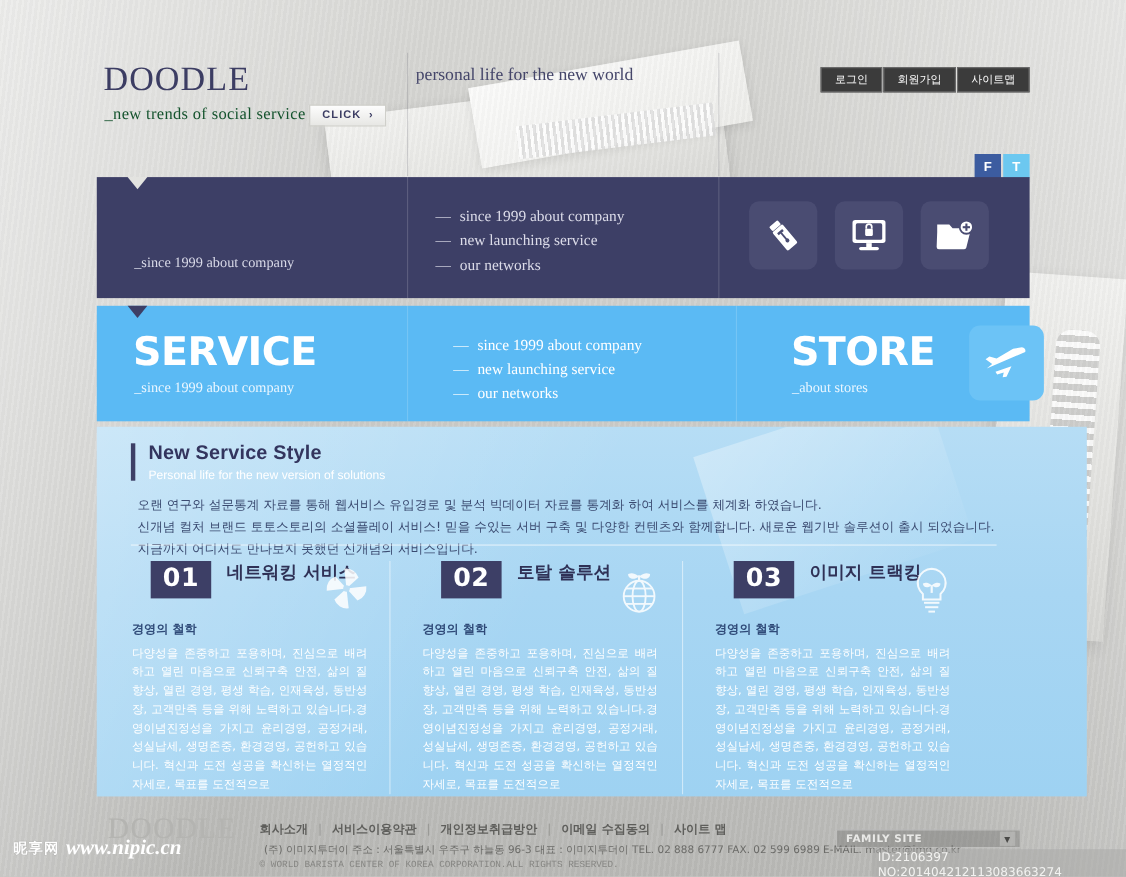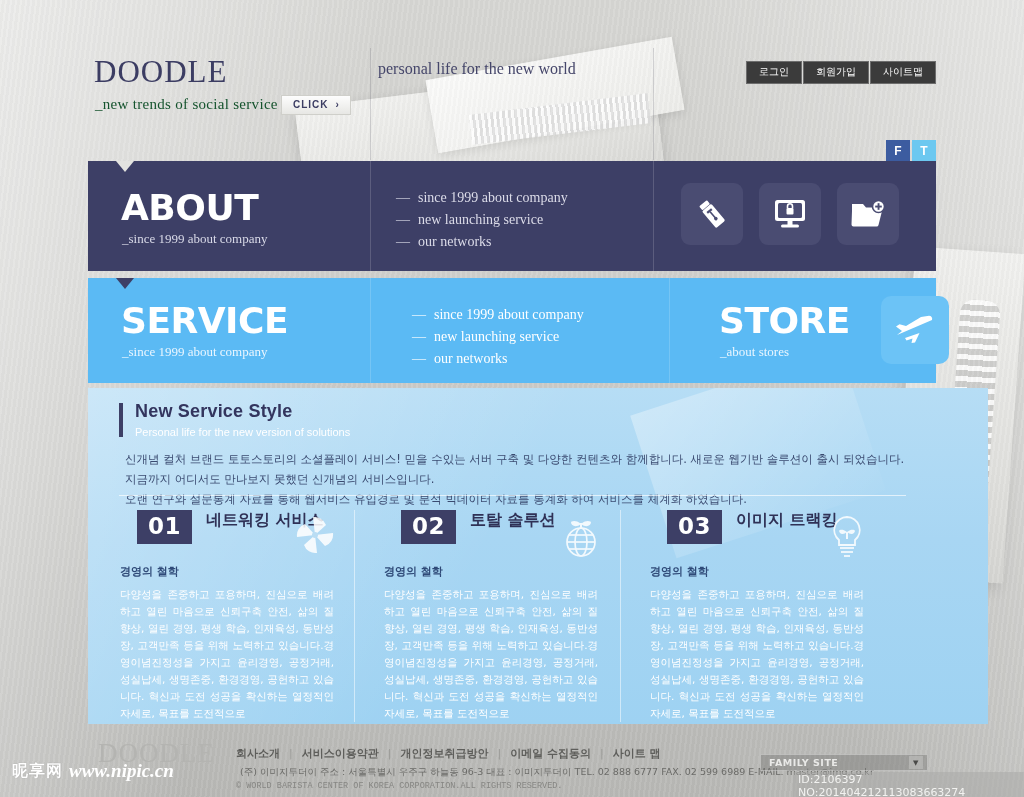--- a/index.html
+++ b/index.html
@@ -302,21 +302,21 @@
     color: #f2f2f0; font-size: 11px;
     padding: 1px 5px;
     font-family: "DejaVu Sans", sans-serif;
   }
   
   .nipic {
     position: absolute; left: 12px; top: 760px;
     display: flex; align-items: center; gap: 6px;
   }
   .nipic-cjk {
-    font-size: 16px; font-weight: bold; color: #ffffff;
+    font-size: 13px; font-weight: bold; color: #ffffff;
     font-family: "DejaVu Sans", sans-serif;
     letter-spacing: 1px;
     text-shadow: 0 0 1px rgba(0,0,0,.3);
   }
   .nipic-url {
     font-family: "Liberation Serif", serif;
     font-style: italic; font-weight: bold;
     font-size: 19px; color: #ffffff;
   }
 </style>
@@ -352,21 +352,20 @@
   <div id="social">
     <div class="social-btn social-f">F</div>
     <div class="social-btn social-t">T</div>
   </div>
 </div>
 
 <div id="about">
   <div class="notch"></div>
 
   <div class="bar-col-1">
-    <div class="bar-title">ABOUT</div>
     <div class="bar-sub">_since 1999 about company</div>
   </div>
 
   <div class="bar-col-2">
     <ul class="link-list">
       <li>
         <span class="dash">—</span>
         <span>since 1999 about company</span>
       </li>
       <li>
@@ -454,22 +453,22 @@
 </div>
 
 <div id="main">
   <div class="sec-head">
     <div class="sec-bar"></div>
     <div class="sec-title">New Service  Style</div>
     <div class="sec-sub">Personal life for the new version of solutions</div>
   </div>
 
   <div class="intro">
+    <div>오랜 연구와 설문통계 자료를 통해 웹서비스 유입경로 및 분석 빅데이터 자료를 통계화 하여 서비스를 체계화 하였습니다.</div>
     <div>신개념 컬처 브랜드 토토스토리의 소셜플레이 서비스! 믿을 수있는 서버 구축 및 다양한 컨텐츠와 함께합니다. 새로운 웹기반 솔루션이 출시 되었습니다.지금까지 어디서도 만나보지 못했던 신개념의 서비스입니다.</div>
-    <div>오랜 연구와 설문통계 자료를 통해 웹서비스 유입경로 및 분석 빅데이터 자료를 통계화 하여 서비스를 체계화 하였습니다.</div>
   </div>
 
   <div class="divider-line"></div>
 
   <div class="cols">
 
     <div class="col">
       <div class="col-head">
         <div class="num-badge">01</div>
         <div class="col-title">네트워킹 서비스</div>

